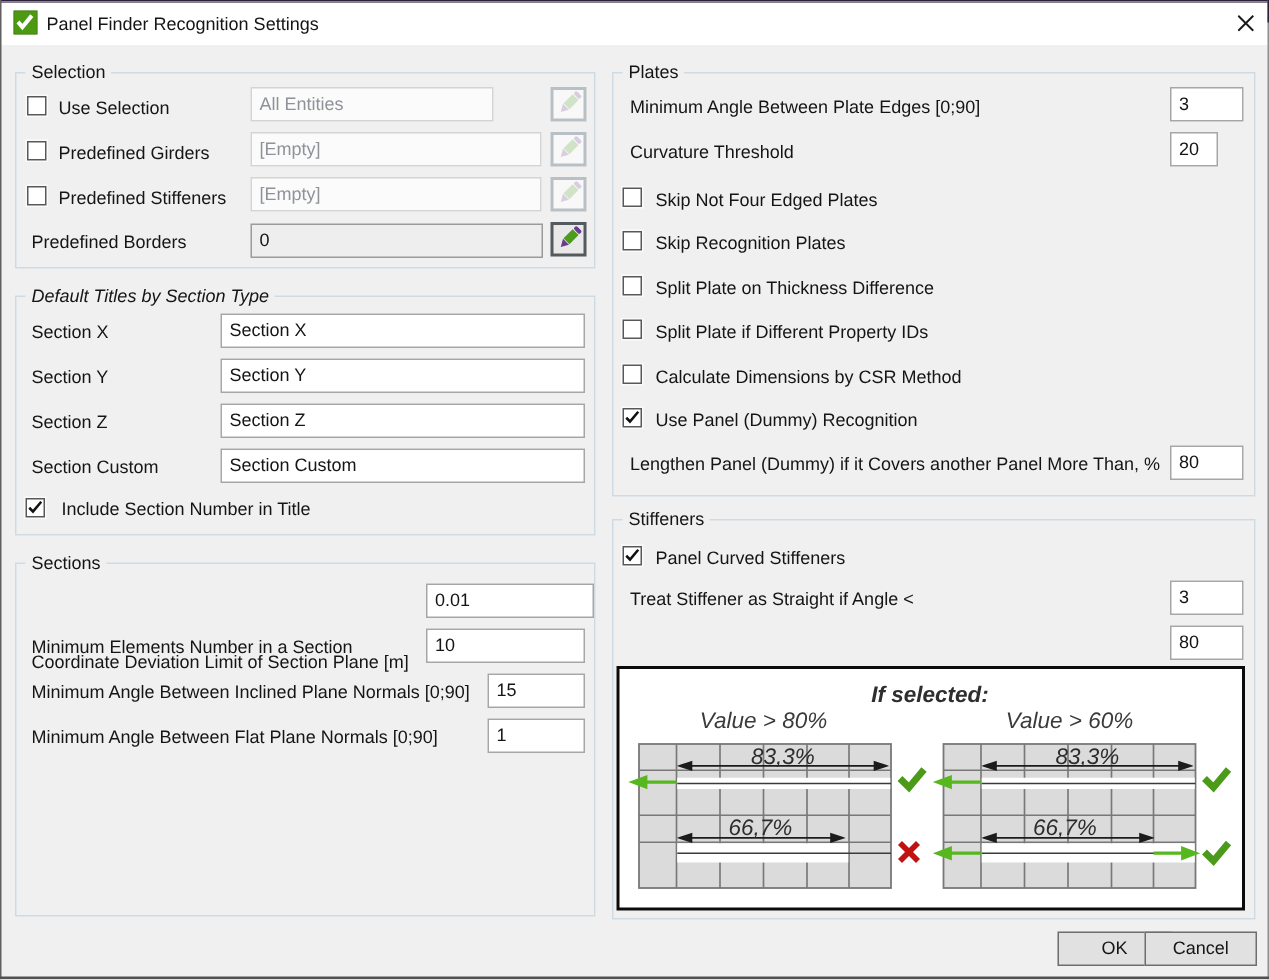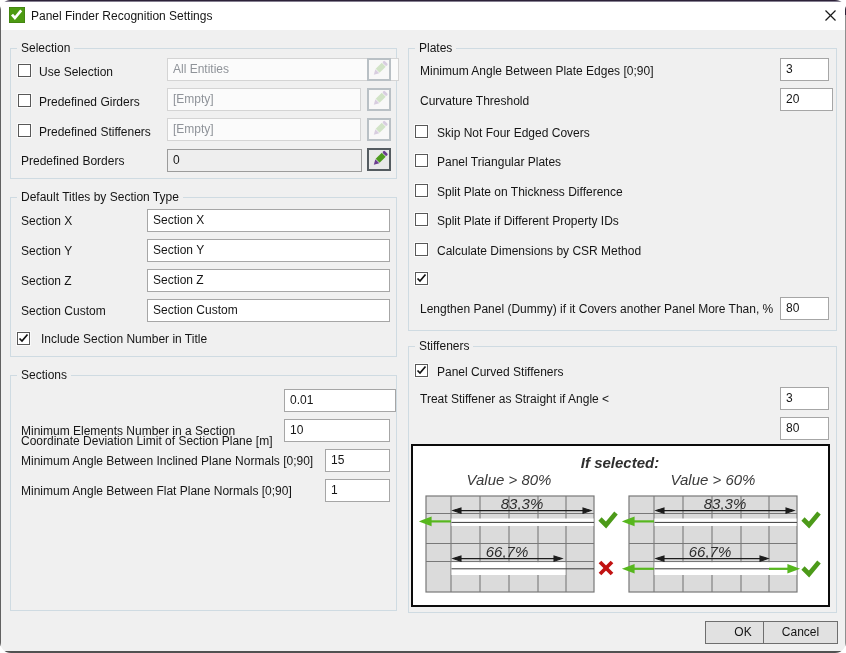--- a/index.html
+++ b/index.html
@@ -1,19 +1,19 @@
 <!DOCTYPE html>
 <html><head>
 <meta charset="utf-8">
 <style>
   * { margin:0; padding:0; box-sizing:border-box; }
   body { width:846px; height:653px; }
   #win { position:relative; width:846px; height:653px; background:#f0f0f0;
          font-family:"Liberation Sans",sans-serif; font-size:12px; color:#151515;
-         overflow:hidden;border-radius:11px; }
+         overflow:hidden; }
   .abs { position:absolute; }
   #titlebar { position:absolute; left:1px; top:2px; width:844px; height:28px; background:#ffffff; }
   .group { position:absolute; border:1px solid #cfdbe2; }
   .glabel { position:absolute; background:#f0f0f0; padding:0 4px; white-space:nowrap; }
   .lbl { position:absolute; white-space:nowrap; }
   .tb  { position:absolute; border:1px solid #a6a6a6; background:#fff; line-height:21px; padding-left:5px; white-space:nowrap; }
   .tbd { position:absolute; border:1px solid #d4d4d4; background:#fbfbfb; color:#8f9399; line-height:21px; padding-left:5px; white-space:nowrap; }
   .tbr { position:absolute; border:1px solid #9b9b9b; background:#eeeeee; line-height:21px; padding-left:5px; white-space:nowrap; }
   .cb  { position:absolute; width:13px; height:13px; border:1px solid #585858; background:#fff; box-shadow:0 0 0 1px #fafafa; }
   .btn { position:absolute; background:#e1e1e1; border:1px solid #6e6e6e; text-align:center; line-height:21px; }
@@ -40,21 +40,21 @@
   <svg class="abs" style="left:825px;top:10px" width="11" height="11">
     <line x1="0.5" y1="0.5" x2="10.5" y2="10.5" stroke="#1a1a1a" stroke-width="1.3"></line>
     <line x1="10.5" y1="0.5" x2="0.5" y2="10.5" stroke="#1a1a1a" stroke-width="1.3"></line>
   </svg>
 
   <div class="group" style="left:10px;top:48px;width:387px;height:131px;"></div>
   <div class="glabel" style="left:17px;top:41px;">Selection</div>
 
   <div class="cb" style="left:18px;top:64px;"></div>
   <div class="lbl" style="left:39px;top:65px;">Use Selection</div>
-  <div class="tbd" style="left:167px;top:58px;width:232px;height:23px;">All Entities</div>
+  <div class="tbd" style="left:167px;top:58px;width:162px;height:23px;">All Entities</div>
   <div class="penbtnd" style="left:367px;top:58px;">
     <svg width="20" height="19" style="opacity:0.22">
         <g transform="rotate(45 10 9.5)">
           <rect x="7.2" y="2.8" width="5.6" height="8.6" fill="#4d9a1e"></rect>
           <path d="M7.2 11.9 L12.8 11.9 L10 16.8 Z" fill="#6a3c8e"></path>
           <rect x="7.2" y="-0.6" width="5.6" height="2.8" rx="1.2" fill="#6a3c8e"></rect>
         </g>
       </svg>
   </div>
 
@@ -90,21 +90,21 @@
     <svg width="20" height="19">
         <g transform="rotate(45 10 9.5)">
           <rect x="7.2" y="2.8" width="5.6" height="8.6" fill="#4d9a1e"></rect>
           <path d="M7.2 11.9 L12.8 11.9 L10 16.8 Z" fill="#6a3c8e"></path>
           <rect x="7.2" y="-0.6" width="5.6" height="2.8" rx="1.2" fill="#6a3c8e"></rect>
         </g>
       </svg>
   </div>
 
   <div class="group" style="left:10px;top:197px;width:387px;height:160px;"></div>
-  <div class="glabel" style="left:17px;top:190px;">Default Titles by Section Type</div>
+  <div class="glabel" style="left:17px;top:190px;font-style:italic;">Default Titles by Section Type</div>
 
   <div class="lbl" style="left:21px;top:214px;">Section X</div>
   <div class="tb" style="left:147px;top:209px;width:243px;height:23px;">Section X</div>
   <div class="lbl" style="left:21px;top:244px;">Section Y</div>
   <div class="tb" style="left:147px;top:239px;width:243px;height:23px;">Section Y</div>
   <div class="lbl" style="left:21px;top:274px;">Section Z</div>
   <div class="tb" style="left:147px;top:269px;width:243px;height:23px;">Section Z</div>
   <div class="lbl" style="left:21px;top:304px;">Section Custom</div>
   <div class="tb" style="left:147px;top:299px;width:243px;height:23px;">Section Custom</div>
 
@@ -126,37 +126,38 @@
   <div class="tb" style="left:325px;top:449px;width:65px;height:23px;">15</div>
   <div class="lbl" style="left:21px;top:484px;">Minimum Angle Between Flat Plane Normals [0;90]</div>
   <div class="tb" style="left:325px;top:479px;width:65px;height:23px;">1</div>
 
   <div class="group" style="left:408px;top:48px;width:429px;height:283px;"></div>
   <div class="glabel" style="left:415px;top:41px;">Plates</div>
 
   <div class="lbl" style="left:420px;top:64px;">Minimum Angle Between Plate Edges [0;90]</div>
   <div class="tb" style="left:780px;top:58px;width:49px;height:23px;">3</div>
   <div class="lbl" style="left:420px;top:94px;">Curvature Threshold</div>
-  <div class="tb" style="left:780px;top:88px;width:53px;height:23px;">20</div>
+  <div class="tb" style="left:780px;top:88px;width:32px;height:23px;">20</div>
 
   <div class="cb" style="left:415px;top:125px;"></div>
-  <div class="lbl" style="left:437px;top:126px;">Skip Not Four Edged Covers</div>
+  <div class="lbl" style="left:437px;top:126px;">Skip Not Four Edged Plates</div>
   <div class="cb" style="left:415px;top:154px;"></div>
-  <div class="lbl" style="left:437px;top:155px;">Panel Triangular Plates</div>
+  <div class="lbl" style="left:437px;top:155px;">Skip Recognition Plates</div>
   <div class="cb" style="left:415px;top:184px;"></div>
   <div class="lbl" style="left:437px;top:185px;">Split Plate on Thickness Difference</div>
   <div class="cb" style="left:415px;top:213px;"></div>
   <div class="lbl" style="left:437px;top:214px;">Split Plate if Different Property IDs</div>
   <div class="cb" style="left:415px;top:243px;"></div>
   <div class="lbl" style="left:437px;top:244px;">Calculate Dimensions by CSR Method</div>
   <div class="cb" style="left:415px;top:272px;">
     <svg width="11" height="11">
         <polyline points="1.5,5.5 4,8 9.5,1.5" fill="none" stroke="#111" stroke-width="1.7"></polyline>
       </svg>
   </div>
+  <div class="lbl" style="left:437px;top:273px;">Use Panel (Dummy) Recognition</div>
 
   <div class="lbl" style="left:420px;top:302px;">Lengthen Panel (Dummy) if it Covers another Panel More Than, %</div>
   <div class="tb" style="left:780px;top:297px;width:49px;height:23px;">80</div>
 
   <div class="group" style="left:408px;top:346px;width:429px;height:267px;"></div>
   <div class="glabel" style="left:415px;top:339px;">Stiffeners</div>
 
   <div class="cb" style="left:415px;top:364px;">
     <svg width="11" height="11">
         <polyline points="1.5,5.5 4,8 9.5,1.5" fill="none" stroke="#111" stroke-width="1.7"></polyline>

